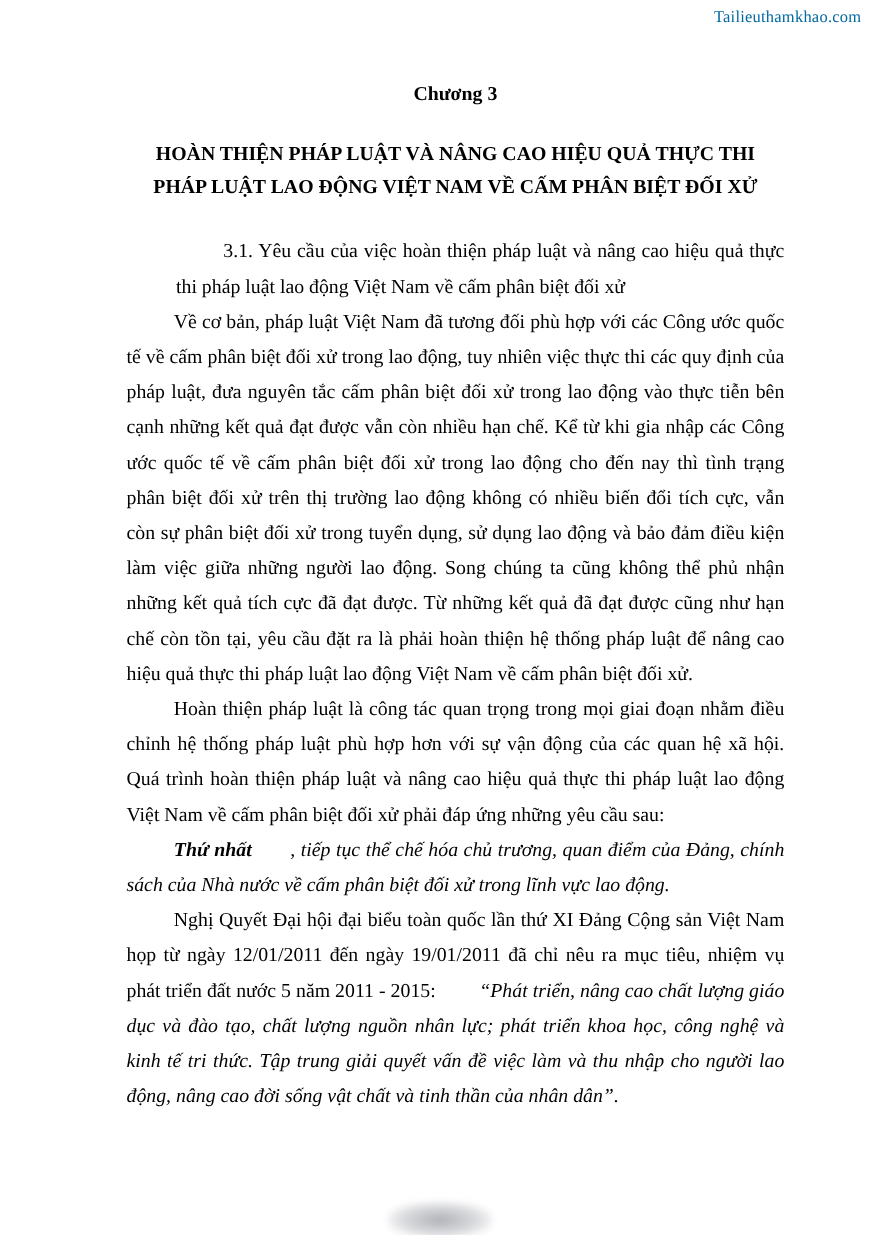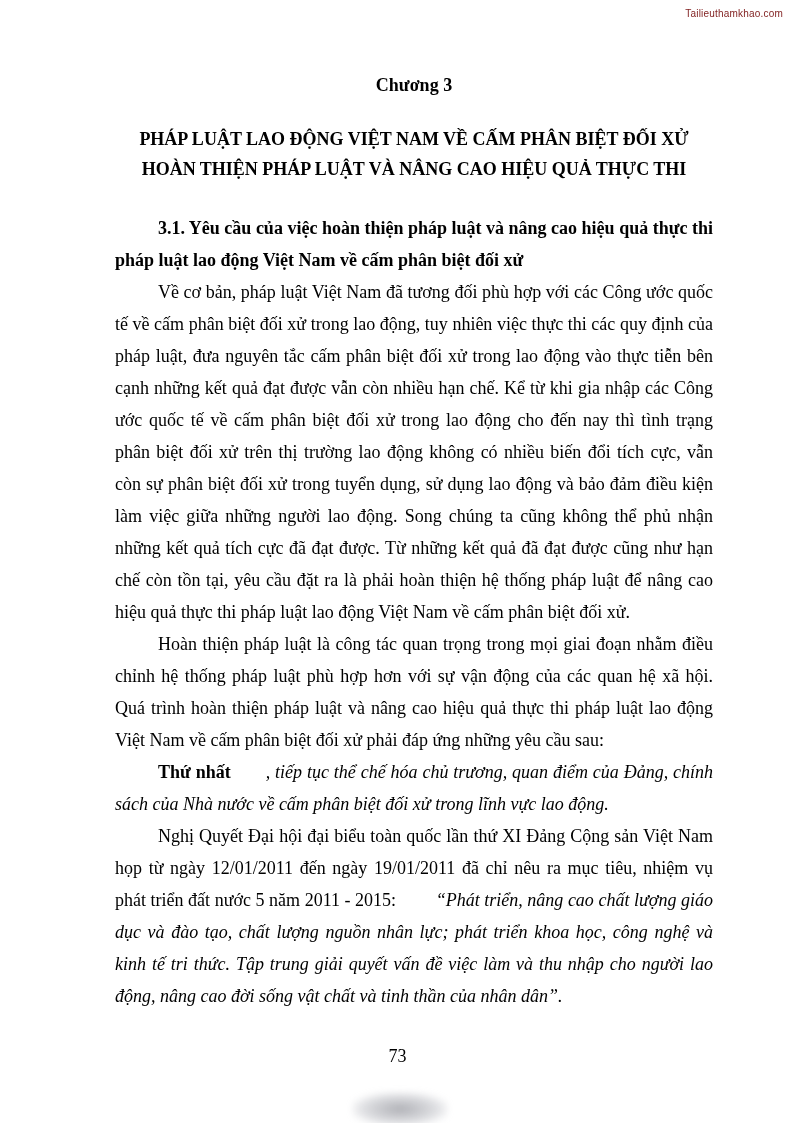--- a/index.html
+++ b/index.html
@@ -13,23 +13,23 @@
   }
   .page {
     position: absolute;
     inset: 0;
     background: #ffffff;
   }
   .watermark {
     position: absolute;
     top: 8px;
     right: 12px;
-    font-family: Liberation Sans, sans-serif;
-    font-size: 10px;
-    color: #7f1d1d;
+    font-family: Liberation Serif, serif;
+    font-size: 15px;
+    color: #0369a1;
     letter-spacing: 0.2px;
   }
   .content {
     position: absolute;
     left: 115px;
     right: 82px;
     top: 72px;
   }
   .chapter {
     text-align: center;
@@ -47,23 +47,24 @@
   }
   .title-line { display: block; }
   .para {
     font-size: 18px;
     line-height: 32px;
     text-align: justify;
     text-indent: 43px;
     margin: 0;
   }
   .section-heading {
-    font-weight: bold;
+    font-weight: normal;
+    margin-left: 45px;
   }
-  .bold-italic { font-weight: bold; }
+  .bold-italic { font-weight: bold; font-style: italic; }
   .italic { font-style: italic; margin-left: 35px; }
   .page-number {
     position: absolute;
     left: 0;
     right: 0;
     top: 1046px;
     text-align: center;
     font-size: 18px;
   }
   .bottom-smudge {
@@ -84,33 +85,32 @@
 
 <div class="page">
 
   <div class="watermark">Tailieuthamkhao.com</div>
 
   <div class="content">
 
     <h2 class="chapter">Chương 3</h2>
 
     <h1 class="title">
+      <span class="title-line">HOÀN THIỆN PHÁP LUẬT VÀ NÂNG CAO HIỆU QUẢ THỰC THI</span>
       <span class="title-line">PHÁP LUẬT LAO ĐỘNG VIỆT NAM VỀ CẤM PHÂN BIỆT ĐỐI XỬ</span>
-      <span class="title-line">HOÀN THIỆN PHÁP LUẬT VÀ NÂNG CAO HIỆU QUẢ THỰC THI</span>
     </h1>
 
     <p class="para section-heading">3.1. Yêu cầu của việc hoàn thiện pháp luật và nâng cao hiệu quả thực thi pháp luật lao động Việt Nam về cấm phân biệt đối xử</p>
 
     <p class="para">Về cơ bản, pháp luật Việt Nam đã tương đối phù hợp với các Công ước quốc tế về cấm phân biệt đối xử trong lao động, tuy nhiên việc thực thi các quy định của pháp luật, đưa nguyên tắc cấm phân biệt đối xử trong lao động vào thực tiễn bên cạnh những kết quả đạt được vẫn còn nhiều hạn chế. Kể từ khi gia nhập các Công ước quốc tế về cấm phân biệt đối xử trong lao động cho đến nay thì tình trạng phân biệt đối xử trên thị trường lao động không có nhiều biến đổi tích cực, vẫn còn sự phân biệt đối xử trong tuyển dụng, sử dụng lao động và bảo đảm điều kiện làm việc giữa những người lao động. Song chúng ta cũng không thể phủ nhận những kết quả tích cực đã đạt được. Từ những kết quả đã đạt được cũng như hạn chế còn tồn tại, yêu cầu đặt ra là phải hoàn thiện hệ thống pháp luật để nâng cao hiệu quả thực thi pháp luật lao động Việt Nam về cấm phân biệt đối xử.</p>
 
     <p class="para">Hoàn thiện pháp luật là công tác quan trọng trong mọi giai đoạn nhằm điều chỉnh hệ thống pháp luật phù hợp hơn với sự vận động của các quan hệ xã hội. Quá trình hoàn thiện pháp luật và nâng cao hiệu quả thực thi pháp luật lao động Việt Nam về cấm phân biệt đối xử phải đáp ứng những yêu cầu sau:</p>
 
     <p class="para"><span class="bold-italic">Thứ nhất</span><span class="italic">, tiếp tục thể chế hóa chủ trương, quan điểm của Đảng, chính sách của Nhà nước về cấm phân biệt đối xử trong lĩnh vực lao động.</span></p>
 
     <p class="para"><span>Nghị Quyết Đại hội đại biểu toàn quốc lần thứ XI Đảng Cộng sản Việt Nam họp từ ngày 12/01/2011 đến ngày 19/01/2011 đã chỉ nêu ra mục tiêu, nhiệm vụ phát triển đất nước 5 năm 2011 - 2015: </span><span class="italic">“Phát triển, nâng cao chất lượng giáo dục và đào tạo, chất lượng nguồn nhân lực; phát triển khoa học, công nghệ và kinh tế tri thức. Tập trung giải quyết vấn đề việc làm và thu nhập cho người lao động, nâng cao đời sống vật chất và tinh thần của nhân dân”.</span></p>
 
   </div>
 
-  <div class="page-number">73</div>
 
   <div class="bottom-smudge"></div>
 
 </div>
 
 </body></html>

